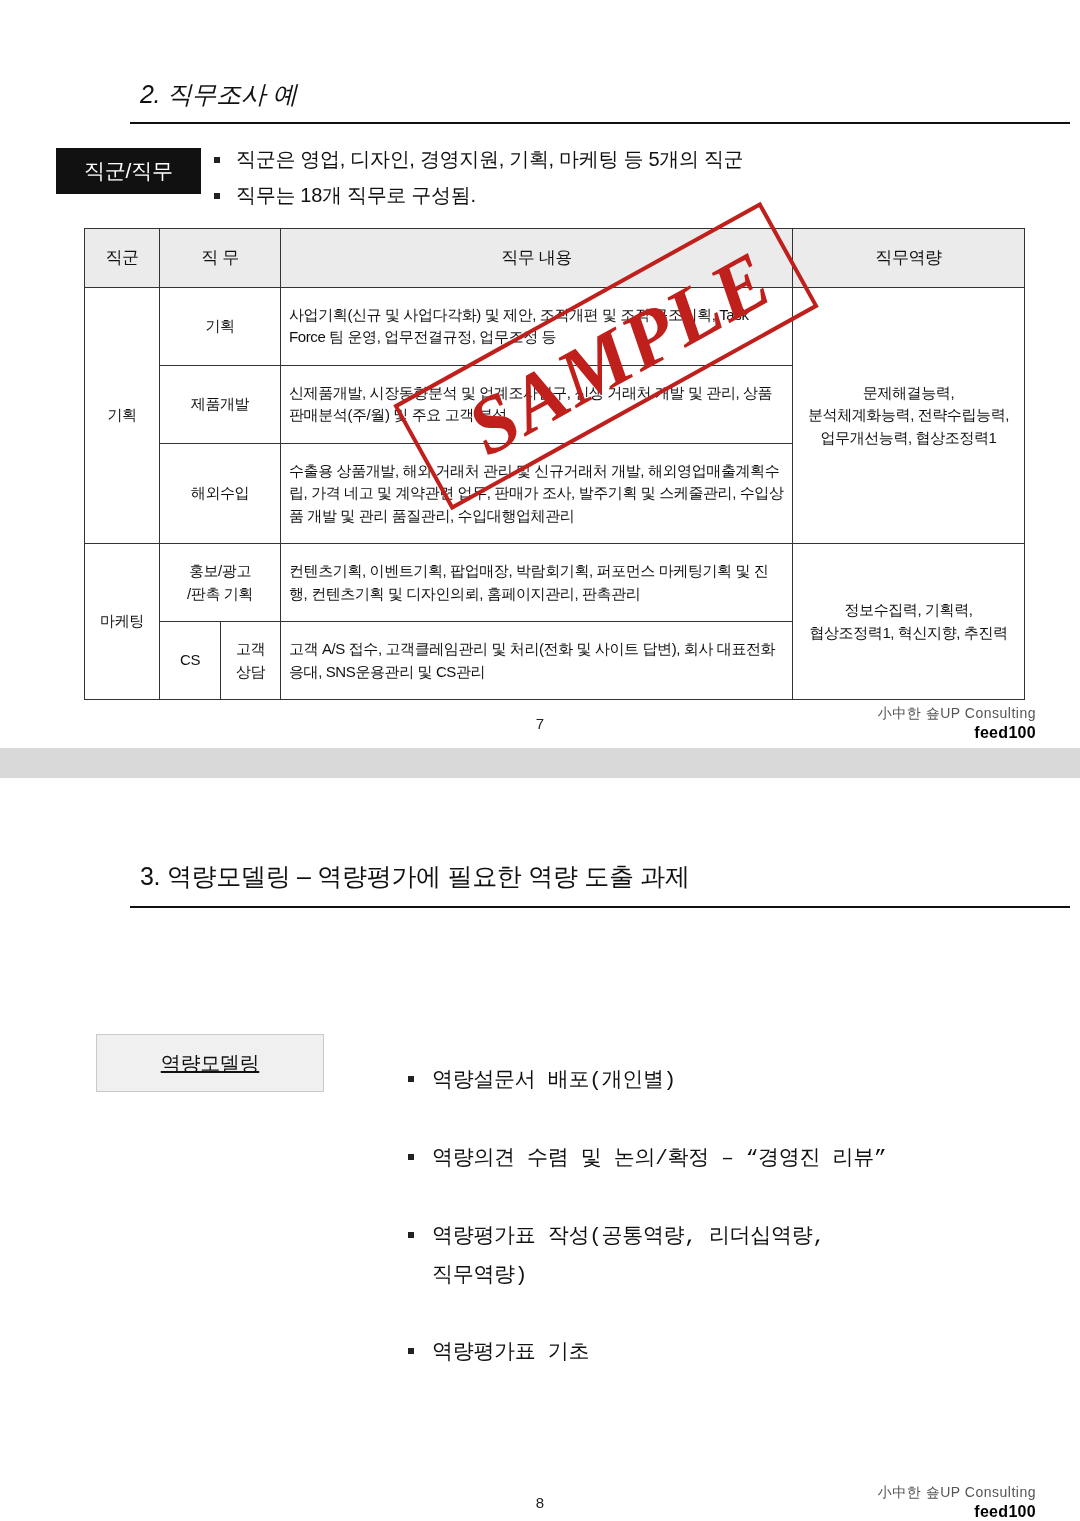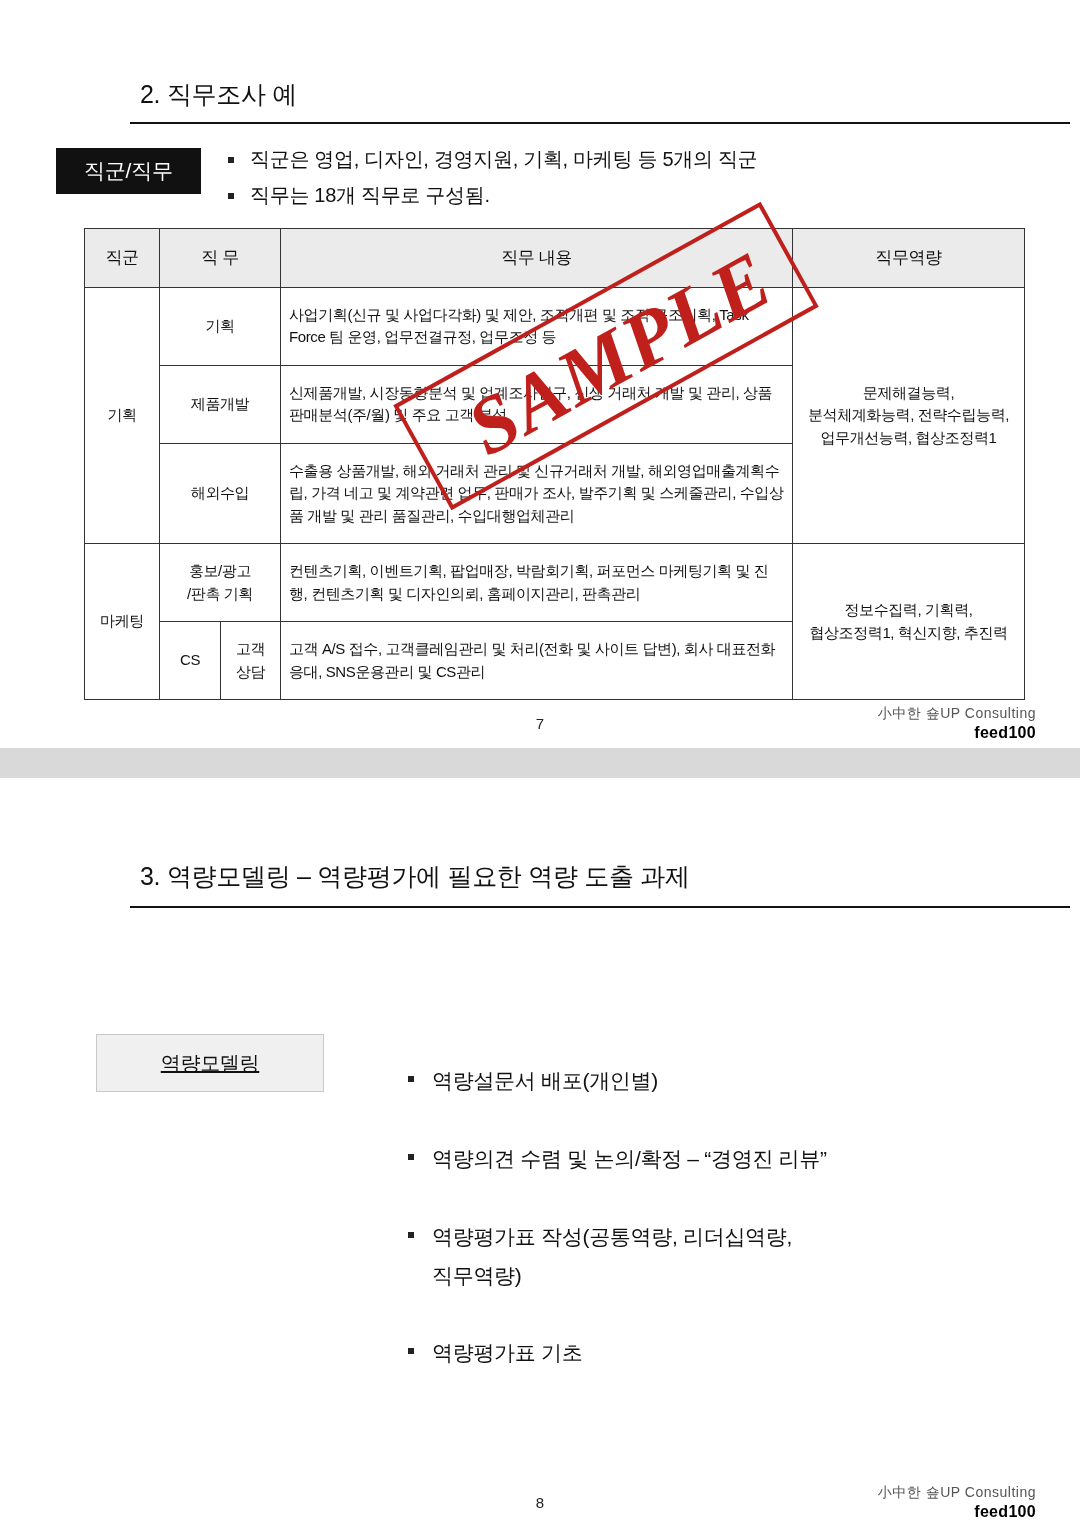--- a/index.html
+++ b/index.html
@@ -26,36 +26,36 @@
     font-size: 25px;
     color: #111;
     letter-spacing: -0.3px;
   }
   .title-rule {
     position: absolute;
     border-bottom: 2px solid #111;
   }
 
   
-  #s1-title { left: 140px; top: 78px; }
+  #s1-title { left: 140px; top: 78px; font-style: italic; }
   #s1-rule { left: 130px; top: 122px; width: 940px; }
 
   .black-tag {
     position: absolute;
     background: #111111;
     color: #ffffff;
     font-size: 21px;
     padding: 9px 28px;
     left: 56px;
     top: 148px;
     letter-spacing: -0.2px;
   }
   .bullets-top {
     position: absolute;
-    left: 228px;
+    left: 214px;
     top: 146px;
   }
   .bullet-line {
     display: flex;
     align-items: flex-start;
     margin-bottom: 9px;
     font-size: 20px;
     color: #111;
     letter-spacing: -0.3px;
   }
@@ -273,21 +273,21 @@
 
 <div class="gap"></div>
 
 <div class="slide slide2">
 
   <div class="slide-title" style="left:140px; top:82px;">3. 역량모델링 – 역량평가에 필요한 역량 도출 과제</div>
   <div class="title-rule" style="left:130px; top:128px; width:940px;"></div>
 
   <div class="gray-box" style="top:256px;text-decoration:underline;">역량모델링</div>
 
-  <div class="bullets-main" style="top:284px;">
+  <div class="bullets-main" style="top:284px;font-family:Liberation Mono, monospace;">
     <div class="bullet-main">
       <span class="bullet-sq"></span>
       <span>역량설문서 배포(개인별)</span>
     </div>
     <div class="bullet-main">
       <span class="bullet-sq"></span>
       <span>역량의견 수렴 및 논의/확정 – “경영진 리뷰”</span>
     </div>
     <div class="bullet-main">
       <span class="bullet-sq"></span>

